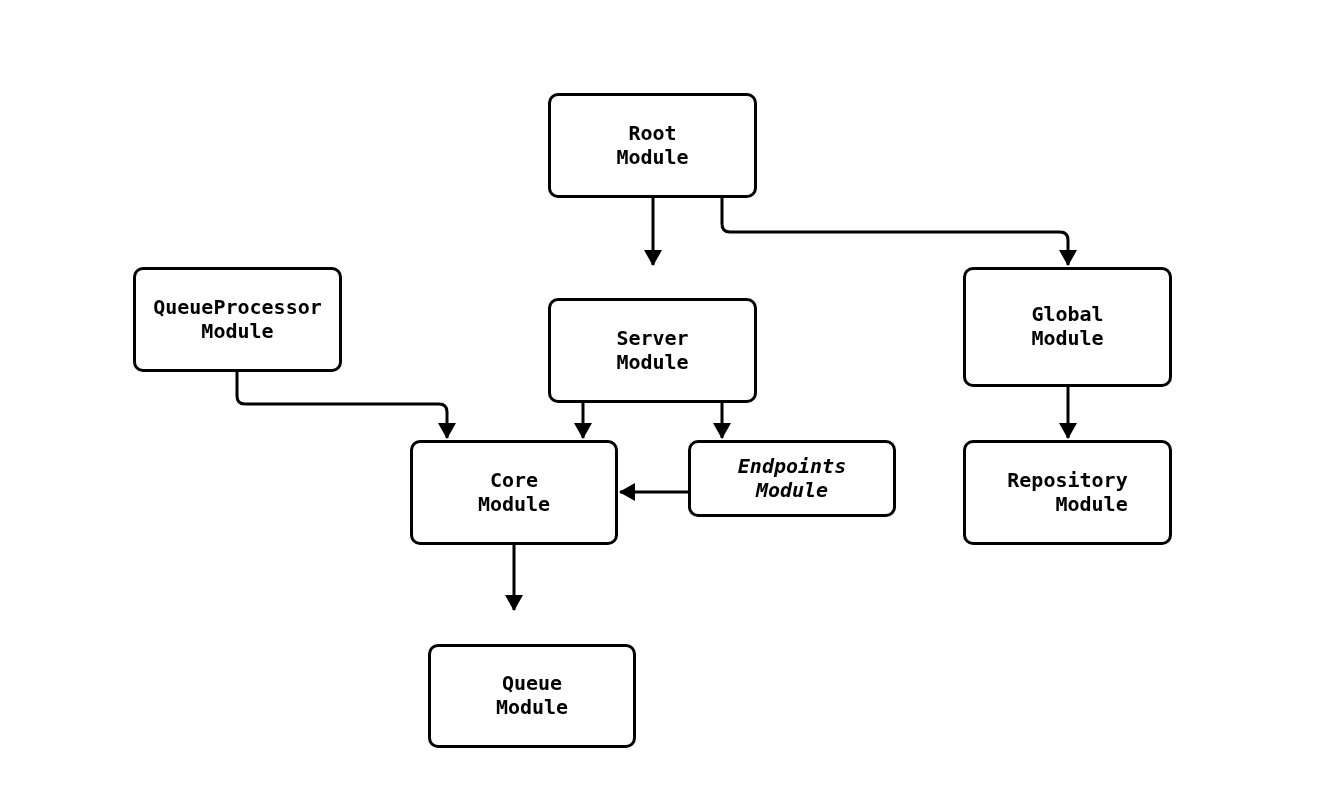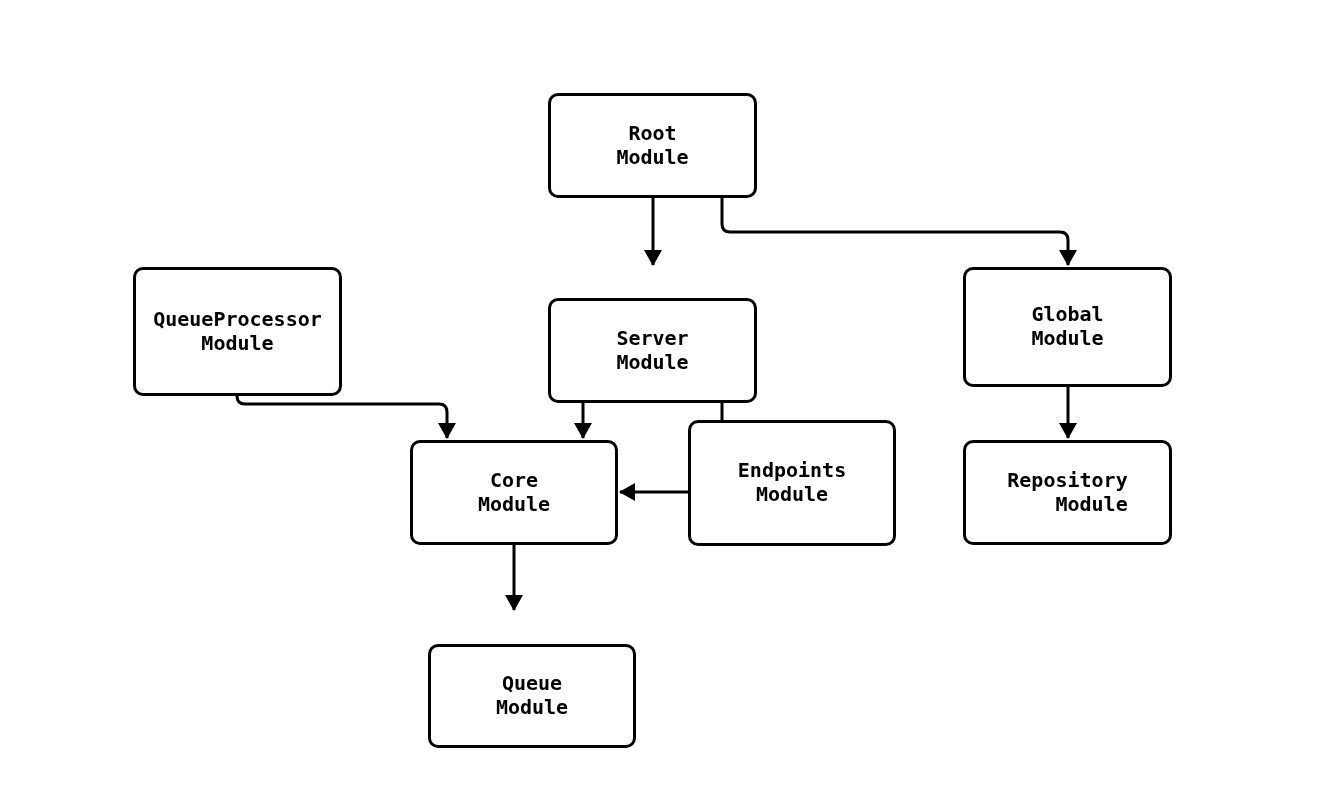--- a/index.html
+++ b/index.html
@@ -41,25 +41,25 @@
   }
   .node-label {
     font-weight: bold;
     font-size: 20px;
     line-height: 1.18;
     color: #000000;
     white-space: pre-line;
   }
   
   .node-root         { left: 548px; top:  93px; width: 209px; height: 105px; }
-  .node-queueproc    { left: 133px; top: 267px; width: 209px; height: 129px; }
+  .node-queueproc    { left: 133px; top: 267px; width: 209px; height: 105px; }
   .node-server       { left: 548px; top: 267px; width: 209px; height: 105px; margin-top: 31px; }
   .node-global       { left: 963px; top: 267px; width: 209px; height: 120px; }
   .node-core         { left: 410px; top: 440px; width: 208px; height: 105px; align-items: center; }
-  .node-endpoints    { left: 688px; top: 420px; width: 208px; height: 126px; }
+  .node-endpoints    { left: 688px; top: 440px; width: 208px; height: 77px; font-style: italic; }
   .node-repository   { left: 963px; top: 440px; width: 209px; height: 105px; text-align: right; }
   .node-queue        { left: 428px; top: 612px; width: 208px; height: 104px; margin-top: 32px; }
 </style>
 </head>
 <body>
 
 <div class="canvas">
 
   <svg class="edges-layer" width="1337" height="809" viewBox="0 0 1337 809" xmlns="http://www.w3.org/2000/svg">
     <defs>

